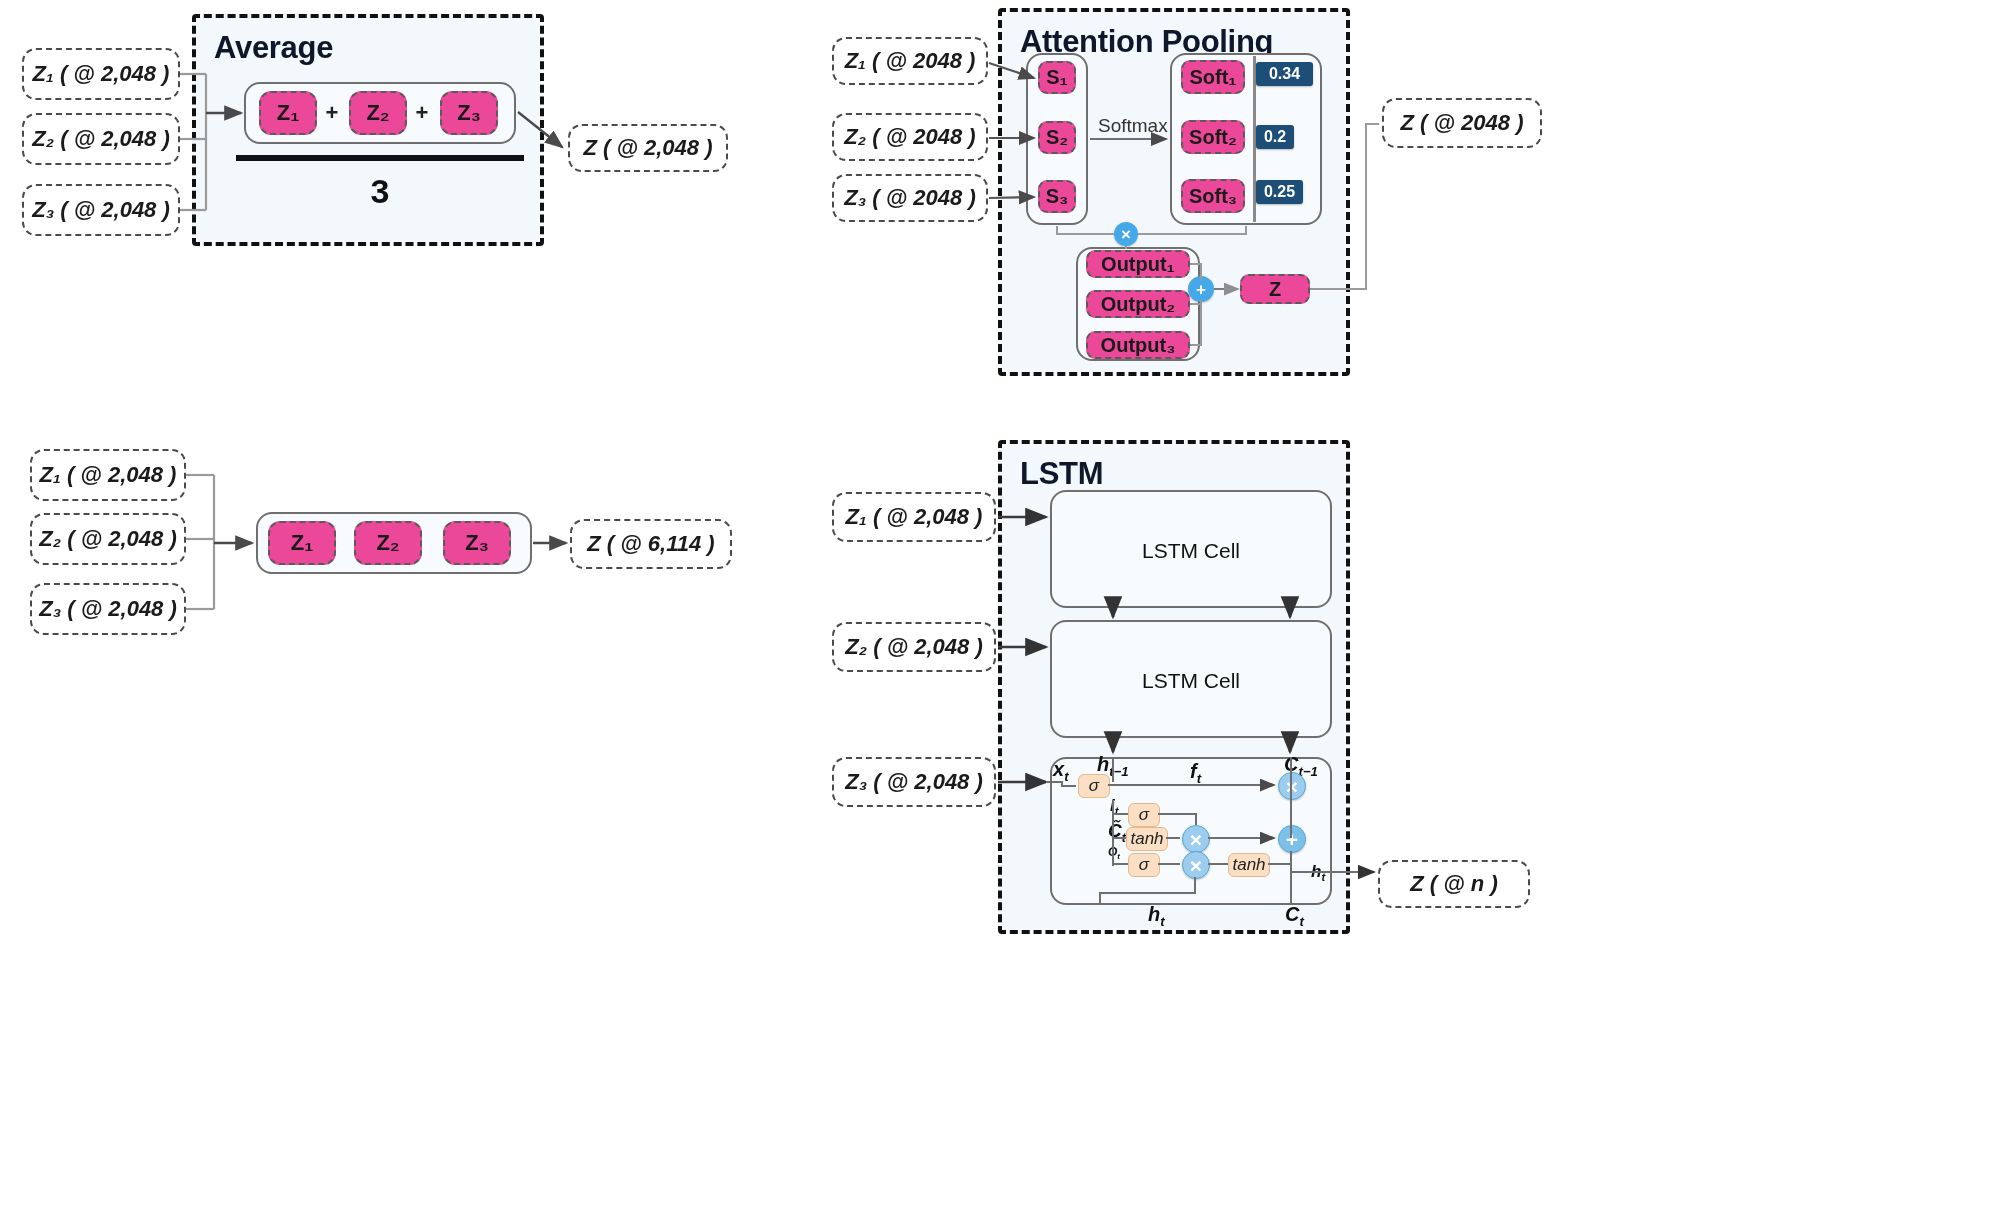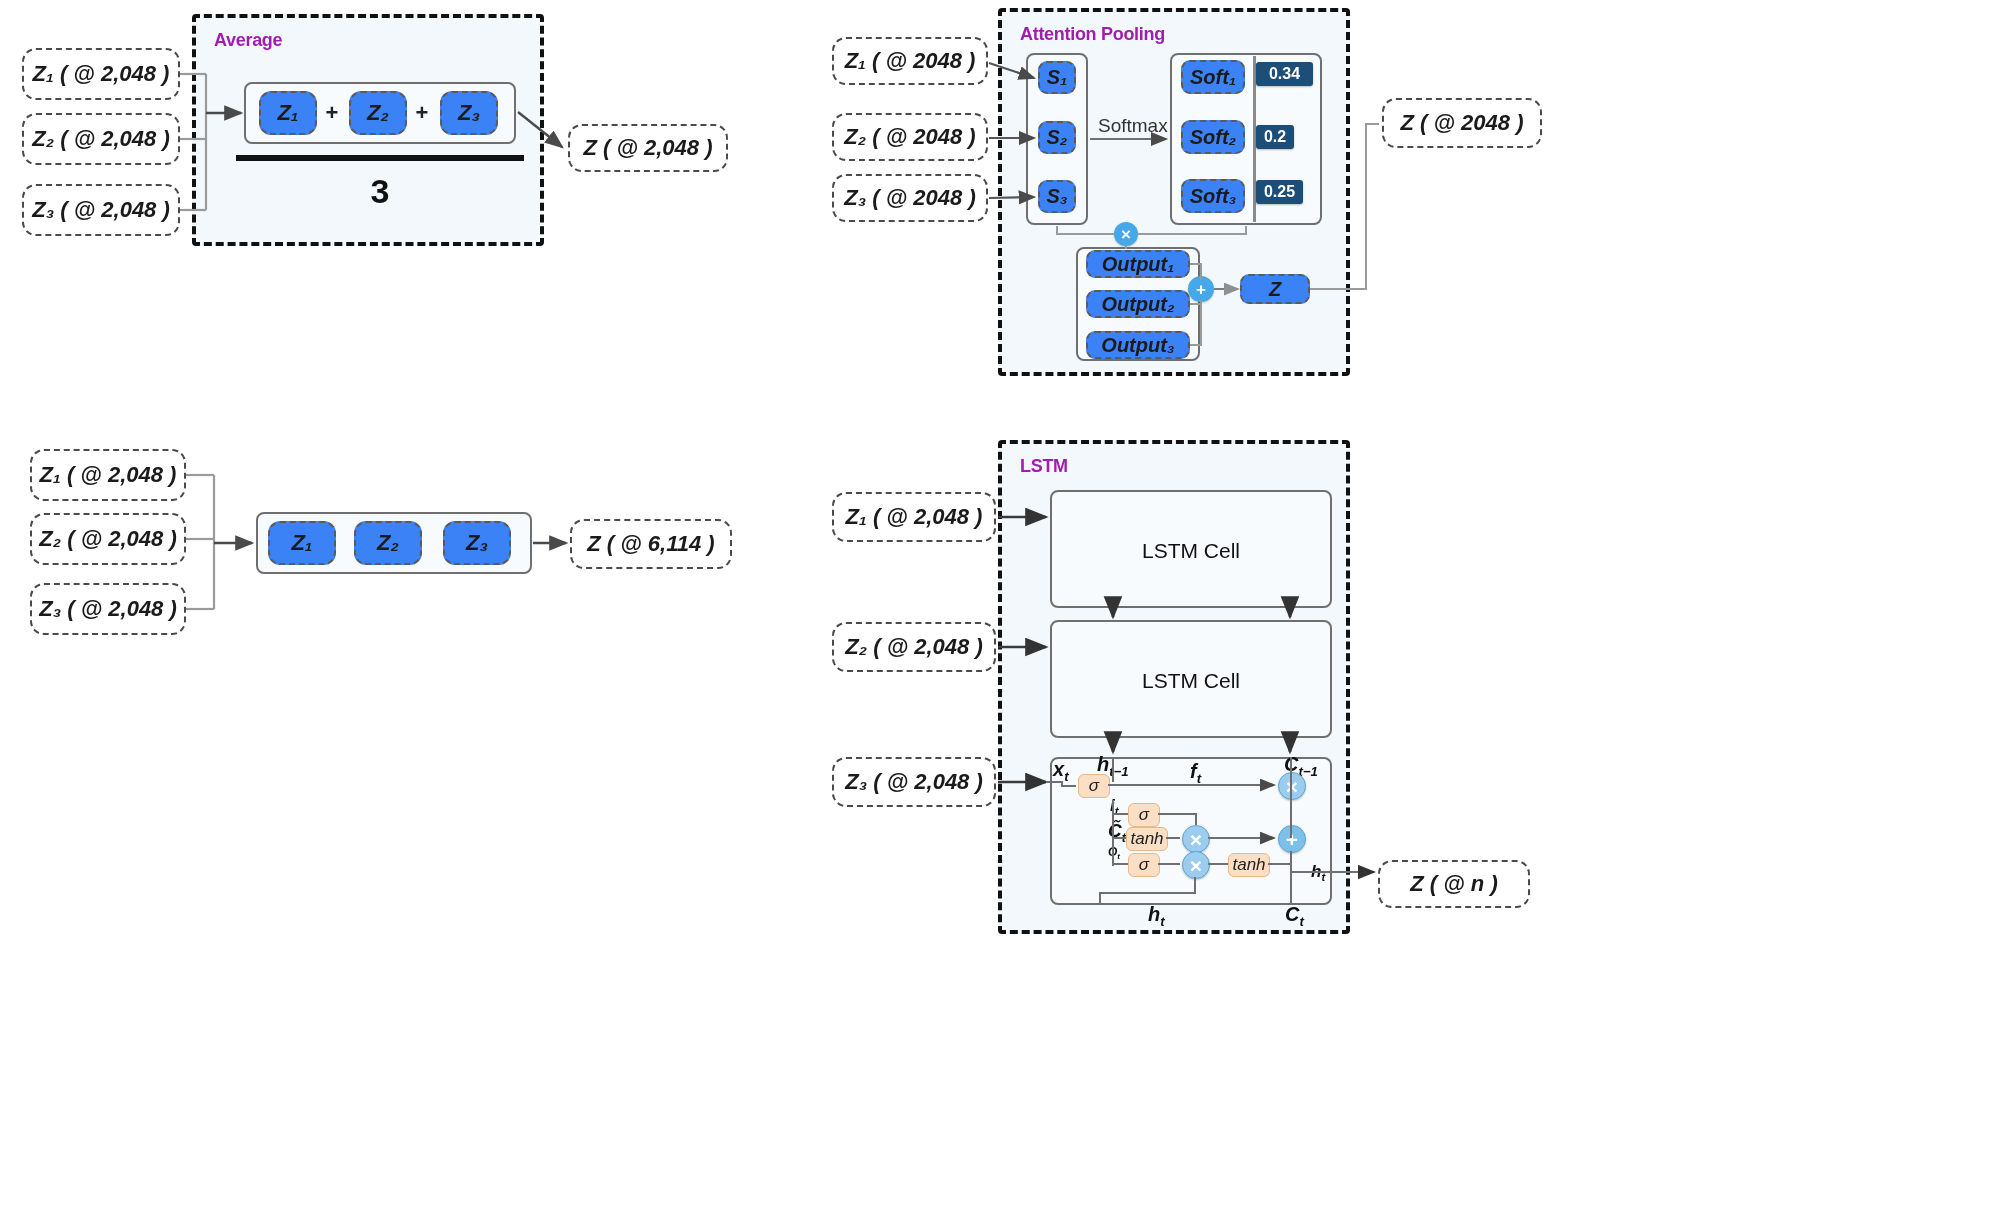--- a/index.html
+++ b/index.html
@@ -12,47 +12,47 @@
   .abs{position:absolute;box-sizing:border-box;}
 
   
   .group{
     border:4px dashed #111;
     background:#f2f8fc;
     border-radius:4px;
   }
   .group-title{
     position:absolute;left:18px;top:12px;
-    font-weight:bold;font-size:18px;letter-spacing:-0.3px;color:#a21caf;
+    font-weight:bold;font-size:31px;letter-spacing:-0.3px;color:#0f172a;
     white-space:nowrap;
   }
 
   
   .iobox{
     border:2.5px dashed #4a4a4a;
     border-radius:14px;
     background:#ffffff;
     display:flex;align-items:center;justify-content:center;
     font-style:italic;font-weight:bold;font-size:22px;color:#1b1b1b;
     white-space:nowrap;
   }
 
   
   .solidbox{
     border:2.5px solid #6f6f6f;
-    border-radius:8px;
+    border-radius:16px;
     background:#f7fbfd;
   }
   
   .token{
     border:2.5px dashed #5a5a5a;
     border-radius:12px;
-    background:#3b82f6;
+    background:#ec4899;
     display:flex;align-items:center;justify-content:center;
-    font-style:italic;font-weight:bold;font-size:22px;color:#1b1b1b;
+    font-weight:bold;font-size:22px;color:#1b1b1b;
     white-space:nowrap;
   }
   .token.small{font-size:20px;border-radius:9px;}
 
   .plussign{
     position:absolute;font-weight:bold;font-size:22px;color:#222;
     display:flex;align-items:center;justify-content:center;
   }
 
   .fracbar{position:absolute;background:#111;}

